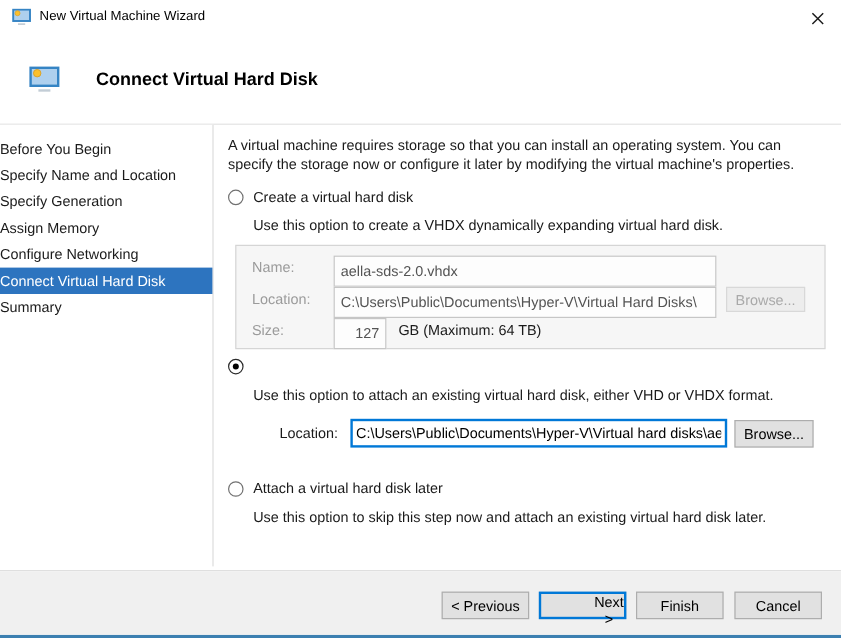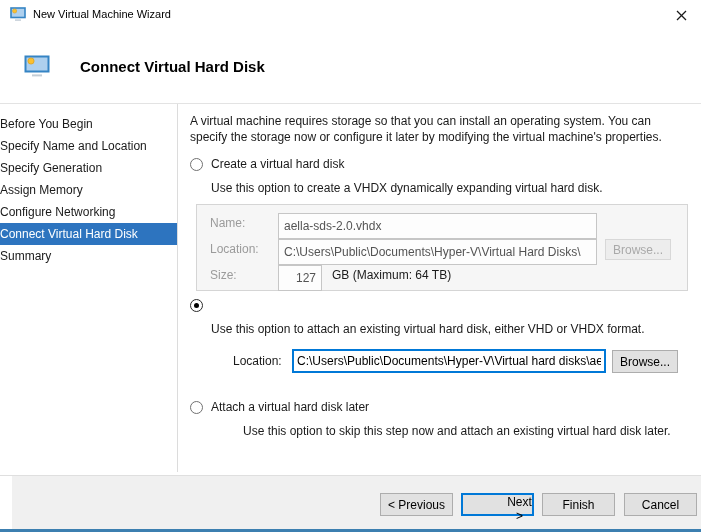--- a/index.html
+++ b/index.html
@@ -45,21 +45,21 @@
   .btn.dis { background:#ededed; border-color:#d8d8d8; color:#a9a9a9; cursor:default; }
   .g-browse { position:absolute; left:408px; top:0; width:66px; height:21px; }
 
   .loc-row2 { position:absolute; top:245px; left:0; height:24px; }
   .loc-label2 { position:absolute; left:43px; top:5px; }
   .loc-input2 { position:absolute; left:102px; top:0; width:314px; height:24px; border:2px solid #0078d7; background:#fff; color:#000; padding:0 3px; font-family:"Liberation Sans","DejaVu Sans",sans-serif; font-size:12px; }
   .loc-browse2 { position:absolute; left:422px; top:1px; width:66px; height:23px; }
 
   
   .footer-divider { position:absolute; top:475px; left:0; right:0; height:1px; background:#dfdfdf; }
-  .footer { position:absolute; top:476px; left:12px; right:0; height:53px; background:#f0f0f0; }
+  .footer { position:absolute; top:476px; left:0; right:0; height:53px; background:#f0f0f0; }
   .f-btn { position:absolute; top:17px; width:73px; height:23px; }
   .f-prev { left:368px; }
   .f-next { left:449px; border:2px solid #0078d7;padding-left:44px; }
   .f-finish { left:530px; }
   .f-cancel { left:612px; }
 </style>
 </head>
 <body>
 
 <div class="window">
@@ -137,21 +137,21 @@
     <div class="loc-row2">
       <span class="loc-label2">Location:</span>
       <input class="loc-input2" value="C:\Users\Public\Documents\Hyper-V\Virtual hard disks\aella-sds-2.0" style="">
       <button class="btn loc-browse2">Browse...</button>
     </div>
 
     <div class="radio-row" style="top:296px;">
       <span class="radio"></span>
       <span>Attach a virtual hard disk later</span>
     </div>
-    <div class="opt-desc" style="top:320px;margin-left:32px;">Use this option to skip this step now and attach an existing virtual hard disk later.</div>
+    <div class="opt-desc" style="top:320px;">Use this option to skip this step now and attach an existing virtual hard disk later.</div>
   </div>
 
   <div class="footer-divider"></div>
   <div class="footer">
     <button class="btn f-btn f-prev">&lt; Previous</button>
     <button class="btn f-btn f-next">Next &gt;</button>
     <button class="btn f-btn f-finish">Finish</button>
     <button class="btn f-btn f-cancel">Cancel</button>
   </div>
 

